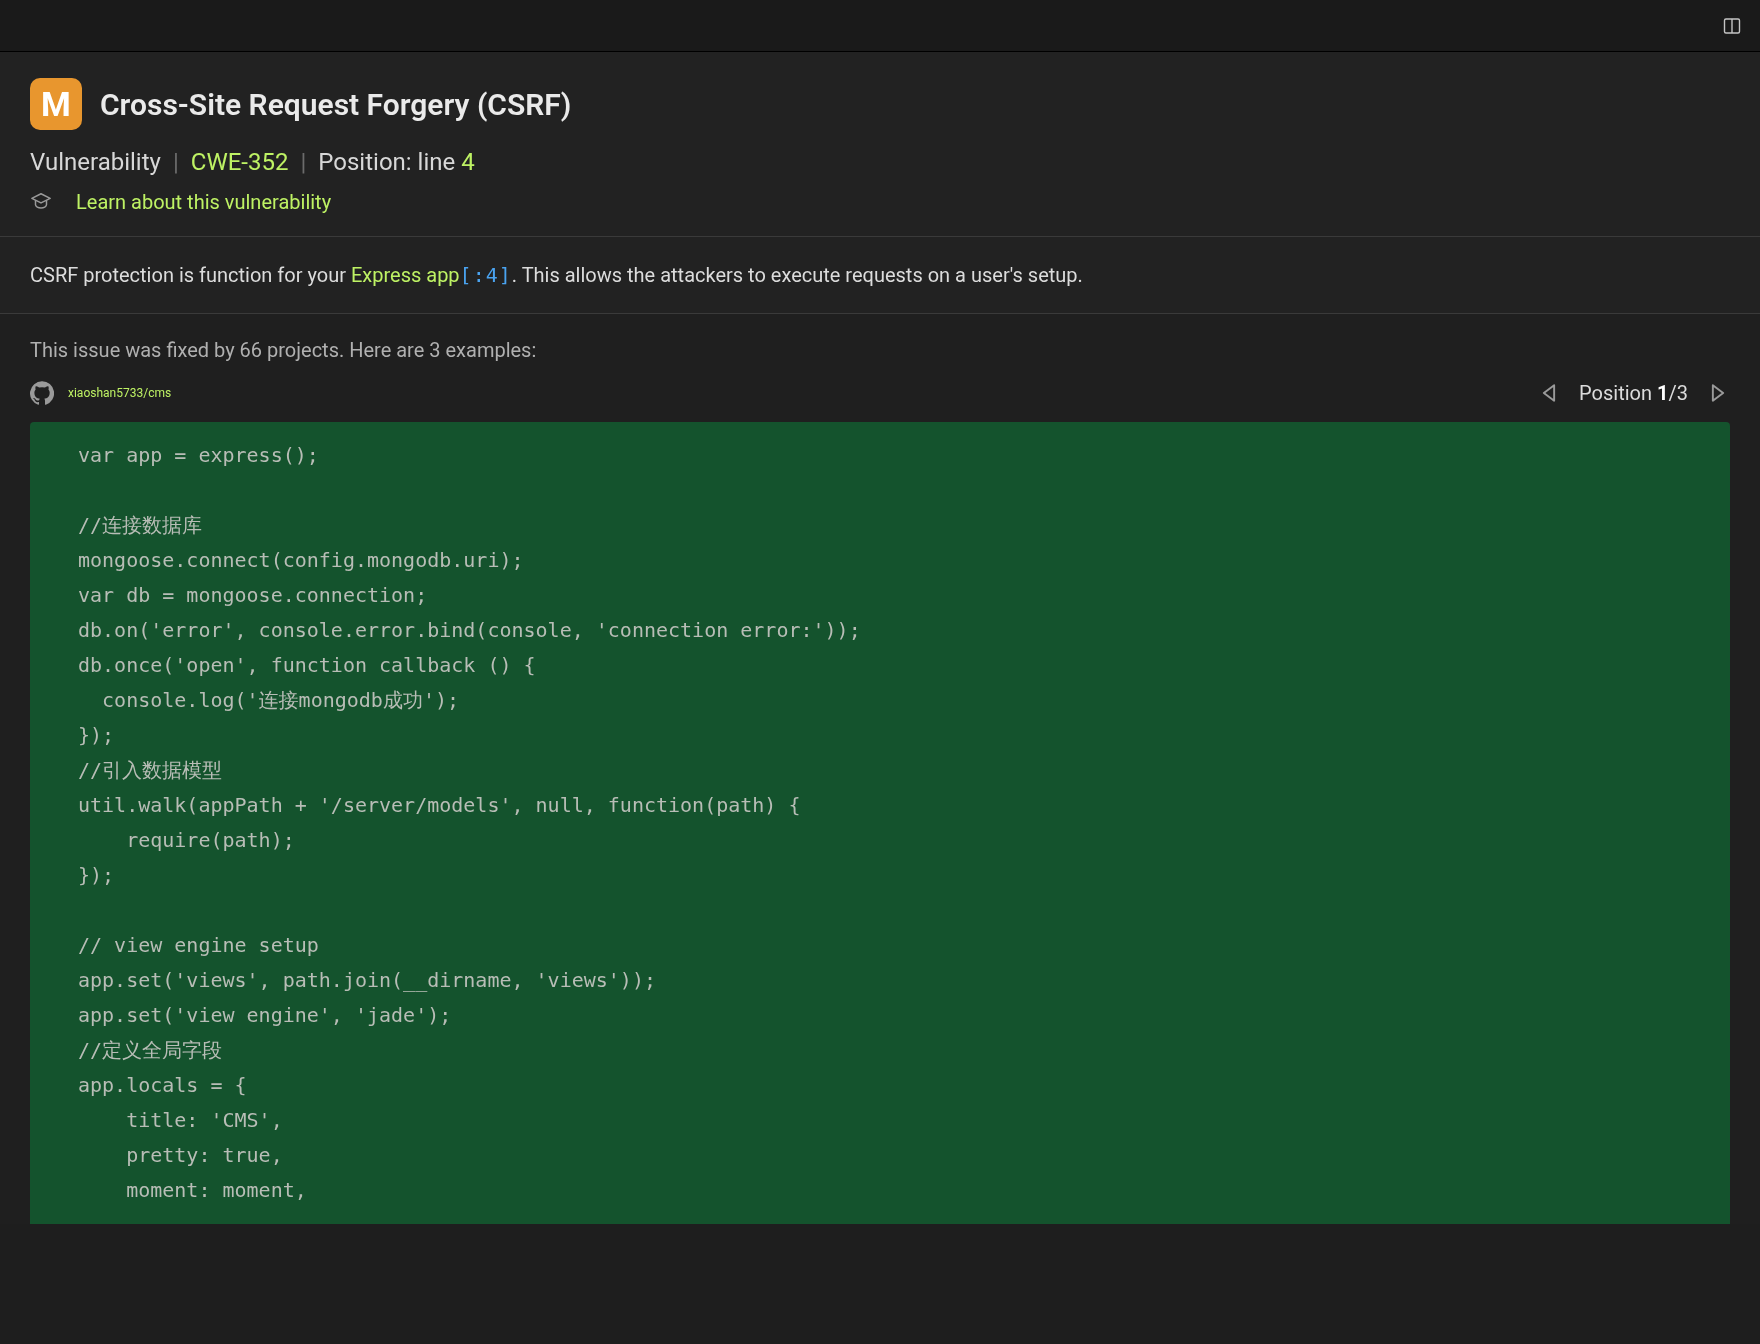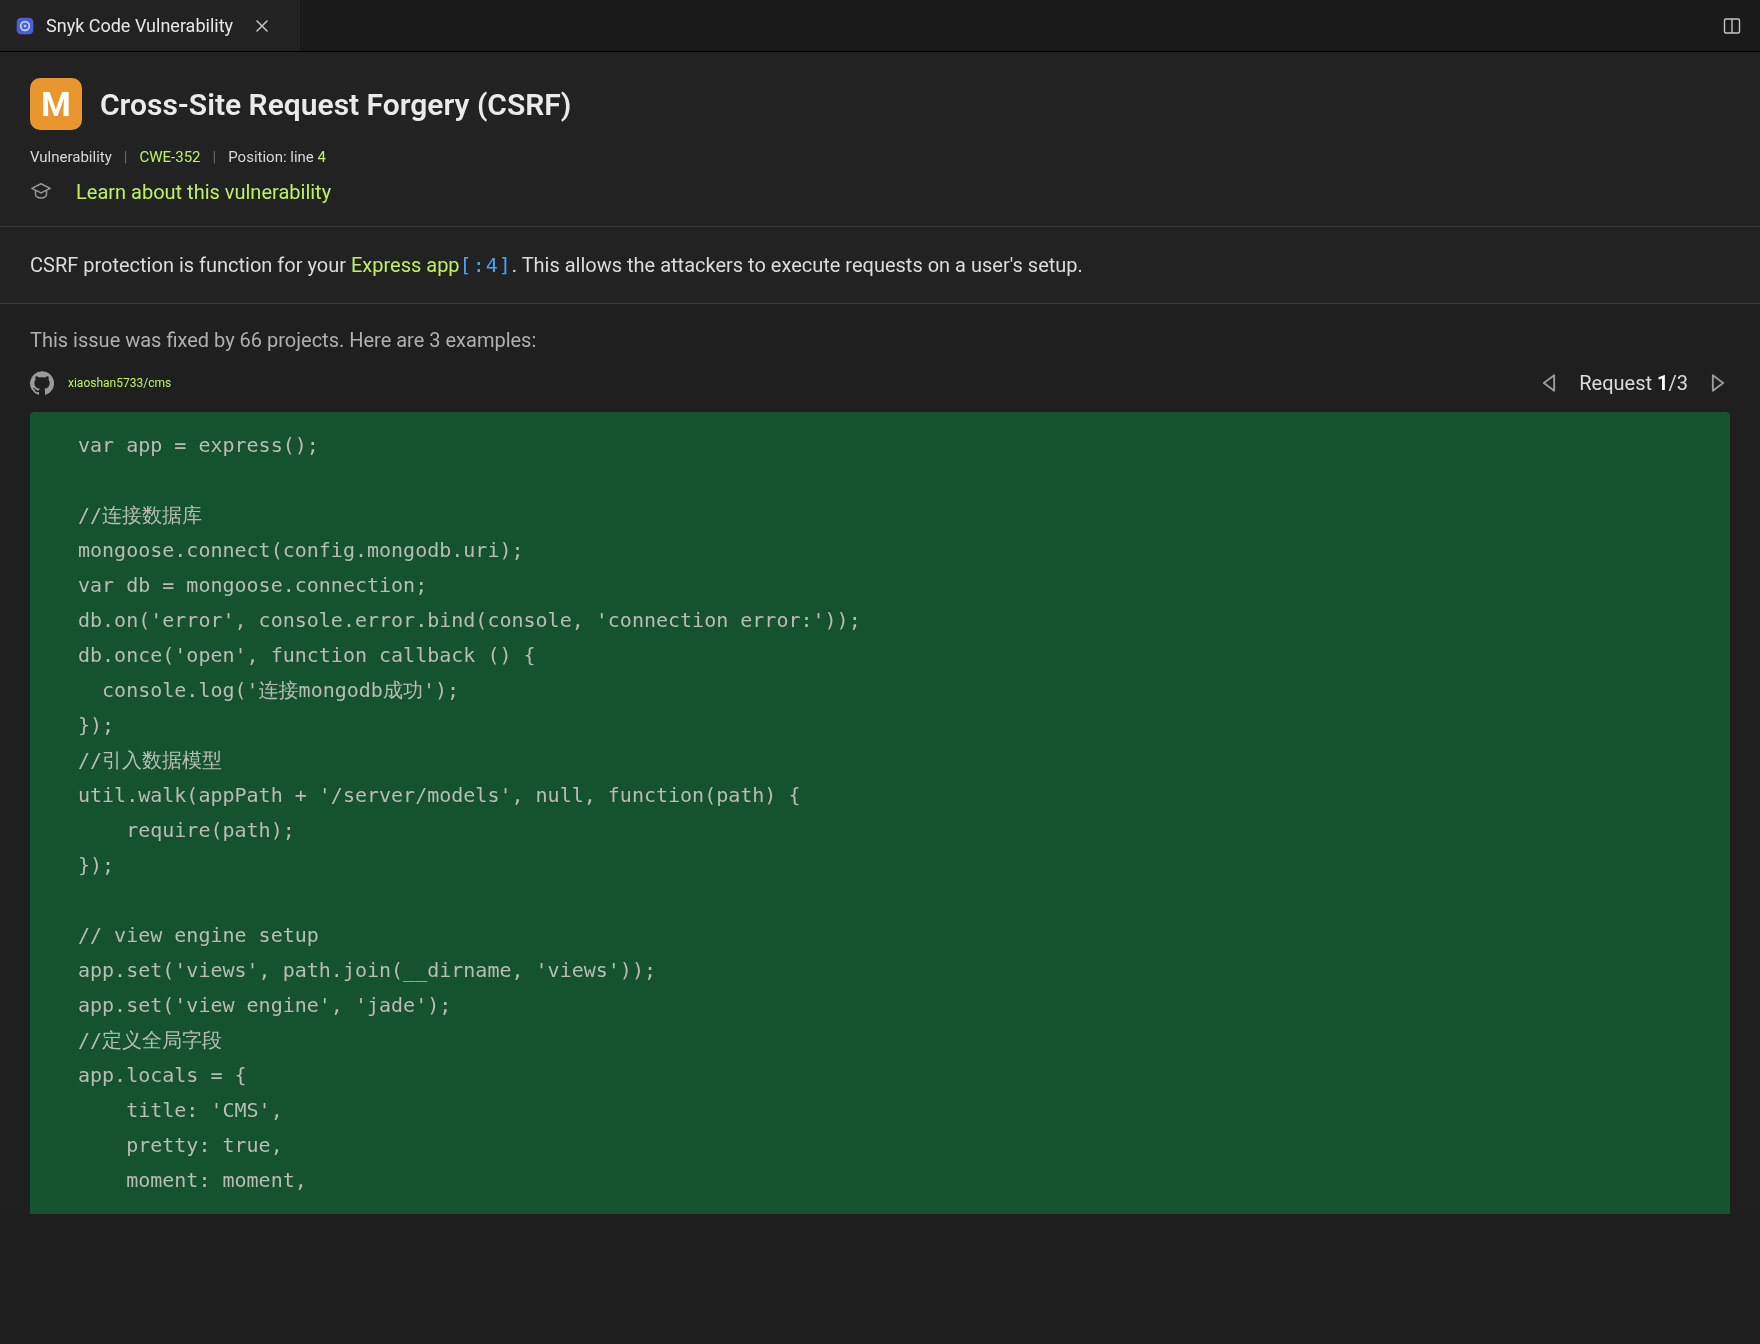--- a/index.html
+++ b/index.html
@@ -64,21 +64,21 @@
     width:52px; height:52px;
     background:#e8962e;
     border-radius:10px;
     display:flex; align-items:center; justify-content:center;
     color:#fff;
     font-weight:700;
     font-size:34px;
   }
   .title-text { font-size:30px; font-weight:600; color:#eaeaea; }
 
-  .meta-row { margin-top:18px; font-size:15px; display:flex; align-items:flex-start; gap:12px; color:#d8d8d8;}
+  .meta-row { margin-top:18px; font-size:24px; display:flex; align-items:flex-start; gap:12px; color:#d8d8d8;}
   .meta-sep { color:#6b6b6b; }
   .link { color:#bef264; cursor:pointer; }
 
   .learn-row { margin-top:14px; display:flex; align-items:center; gap:24px; font-size:20px;}
   .learn-icon { color:#9a9a9a; display:flex; }
 
   
   .desc {
     padding: 26px 30px;
     border-bottom: 1px solid #3a3a3a;
@@ -121,35 +121,20 @@
     line-height:1.75;
     color:#b8bdb6;
     padding: 0 0 0 48px;
     white-space:pre;
   }
 </style>
 </head>
 <body>
 
 <div class="tabbar">
-  <div class="tab">
-    <span class="tab-icon">
-      <svg width="20" height="20" viewBox="0 0 24 24">
-        <rect x="2" y="2" width="20" height="20" rx="5" fill="#4b5fd6"></rect>
-        <circle cx="12" cy="12" r="5.2" fill="none" stroke="#c9d1ff" stroke-width="2"></circle>
-        <circle cx="12" cy="12" r="1.6" fill="#c9d1ff"></circle>
-      </svg>
-    </span>
-    <span>Snyk Code Vulnerability</span>
-    <span class="close">
-      <svg width="16" height="16" viewBox="0 0 16 16">
-          <path d="M3 3 L13 13 M13 3 L3 13" stroke="currentColor" stroke-width="1.6" stroke-linecap="round"></path>
-        </svg>
-    </span>
-  </div>
   <div class="right-actions">
     <span class="icon-btn">
       <svg width="20" height="20" viewBox="0 0 20 20">
           <rect x="2.5" y="3" width="15" height="14" rx="1.5" fill="none" stroke="currentColor" stroke-width="1.4"></rect>
           <line x1="10" y1="3" x2="10" y2="17" stroke="currentColor" stroke-width="1.4"></line>
         </svg>
     </span>
   </div>
 </div>
 
@@ -197,21 +182,21 @@
         </span>
         <span>xiaoshan5733/cms</span>
       </div>
       <div class="pager">
         <span class="arrow">
           <svg width="16" height="18" viewBox="0 0 12 14">
               <path d="M10 1 L2 7 L10 13 Z" fill="none" stroke="currentColor" stroke-width="1.5" stroke-linejoin="round"></path>
             </svg>
         </span>
         <span class="label">
-          <span>Request </span><b>1</b><span>/3</span>
+          <span>Position </span><b>1</b><span>/3</span>
         </span>
         <span class="arrow">
           <svg width="16" height="18" viewBox="0 0 12 14">
               <path d="M2 1 L10 7 L2 13 Z" fill="none" stroke="currentColor" stroke-width="1.5" stroke-linejoin="round"></path>
             </svg>
         </span>
       </div>
     </div>
     <div class="codeblock">
       <pre>var app = express();

